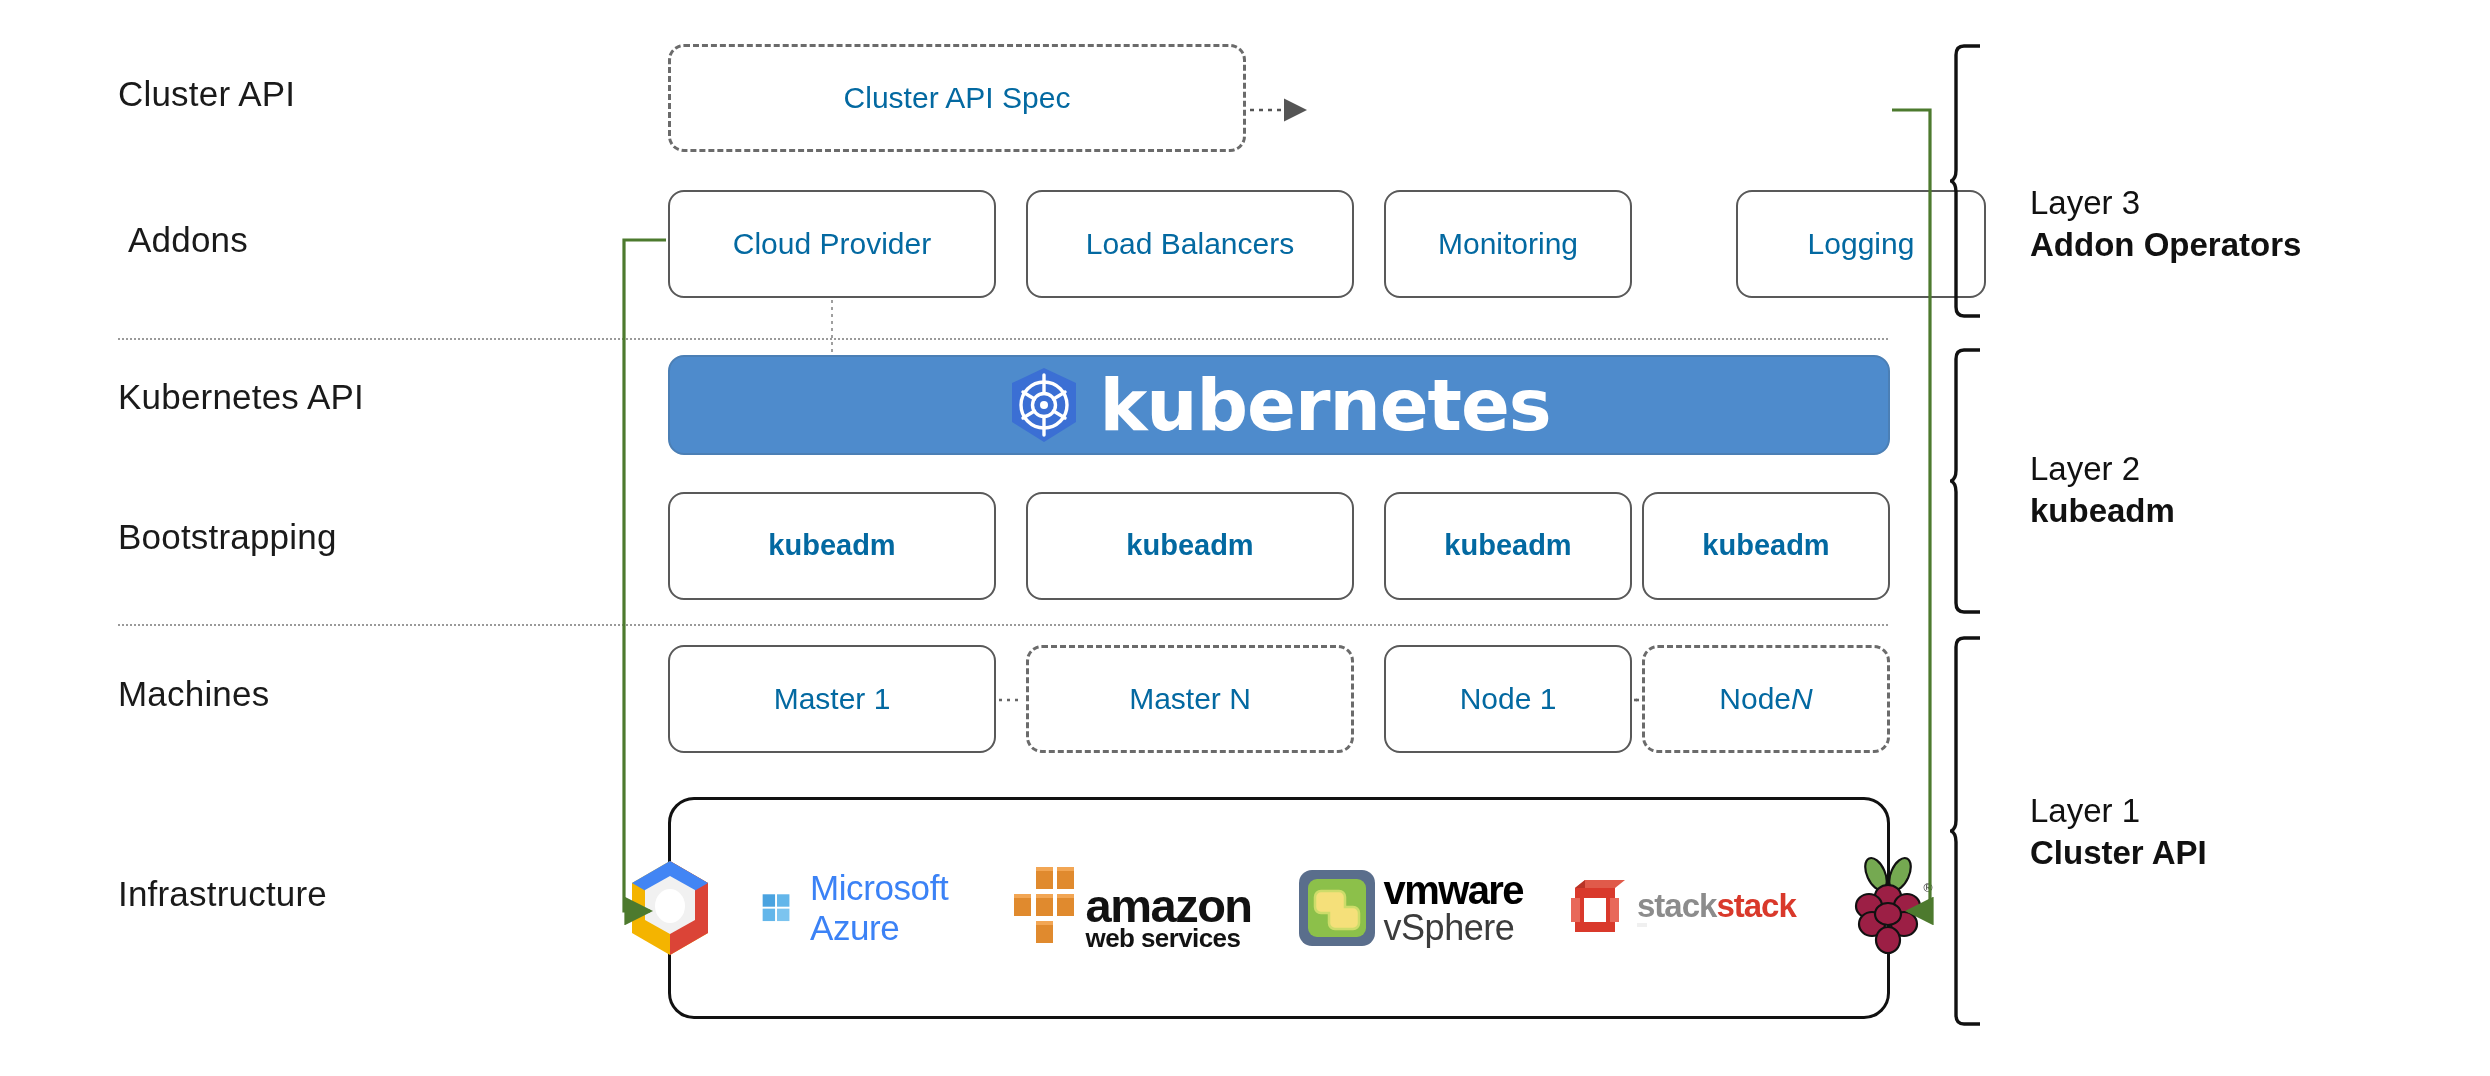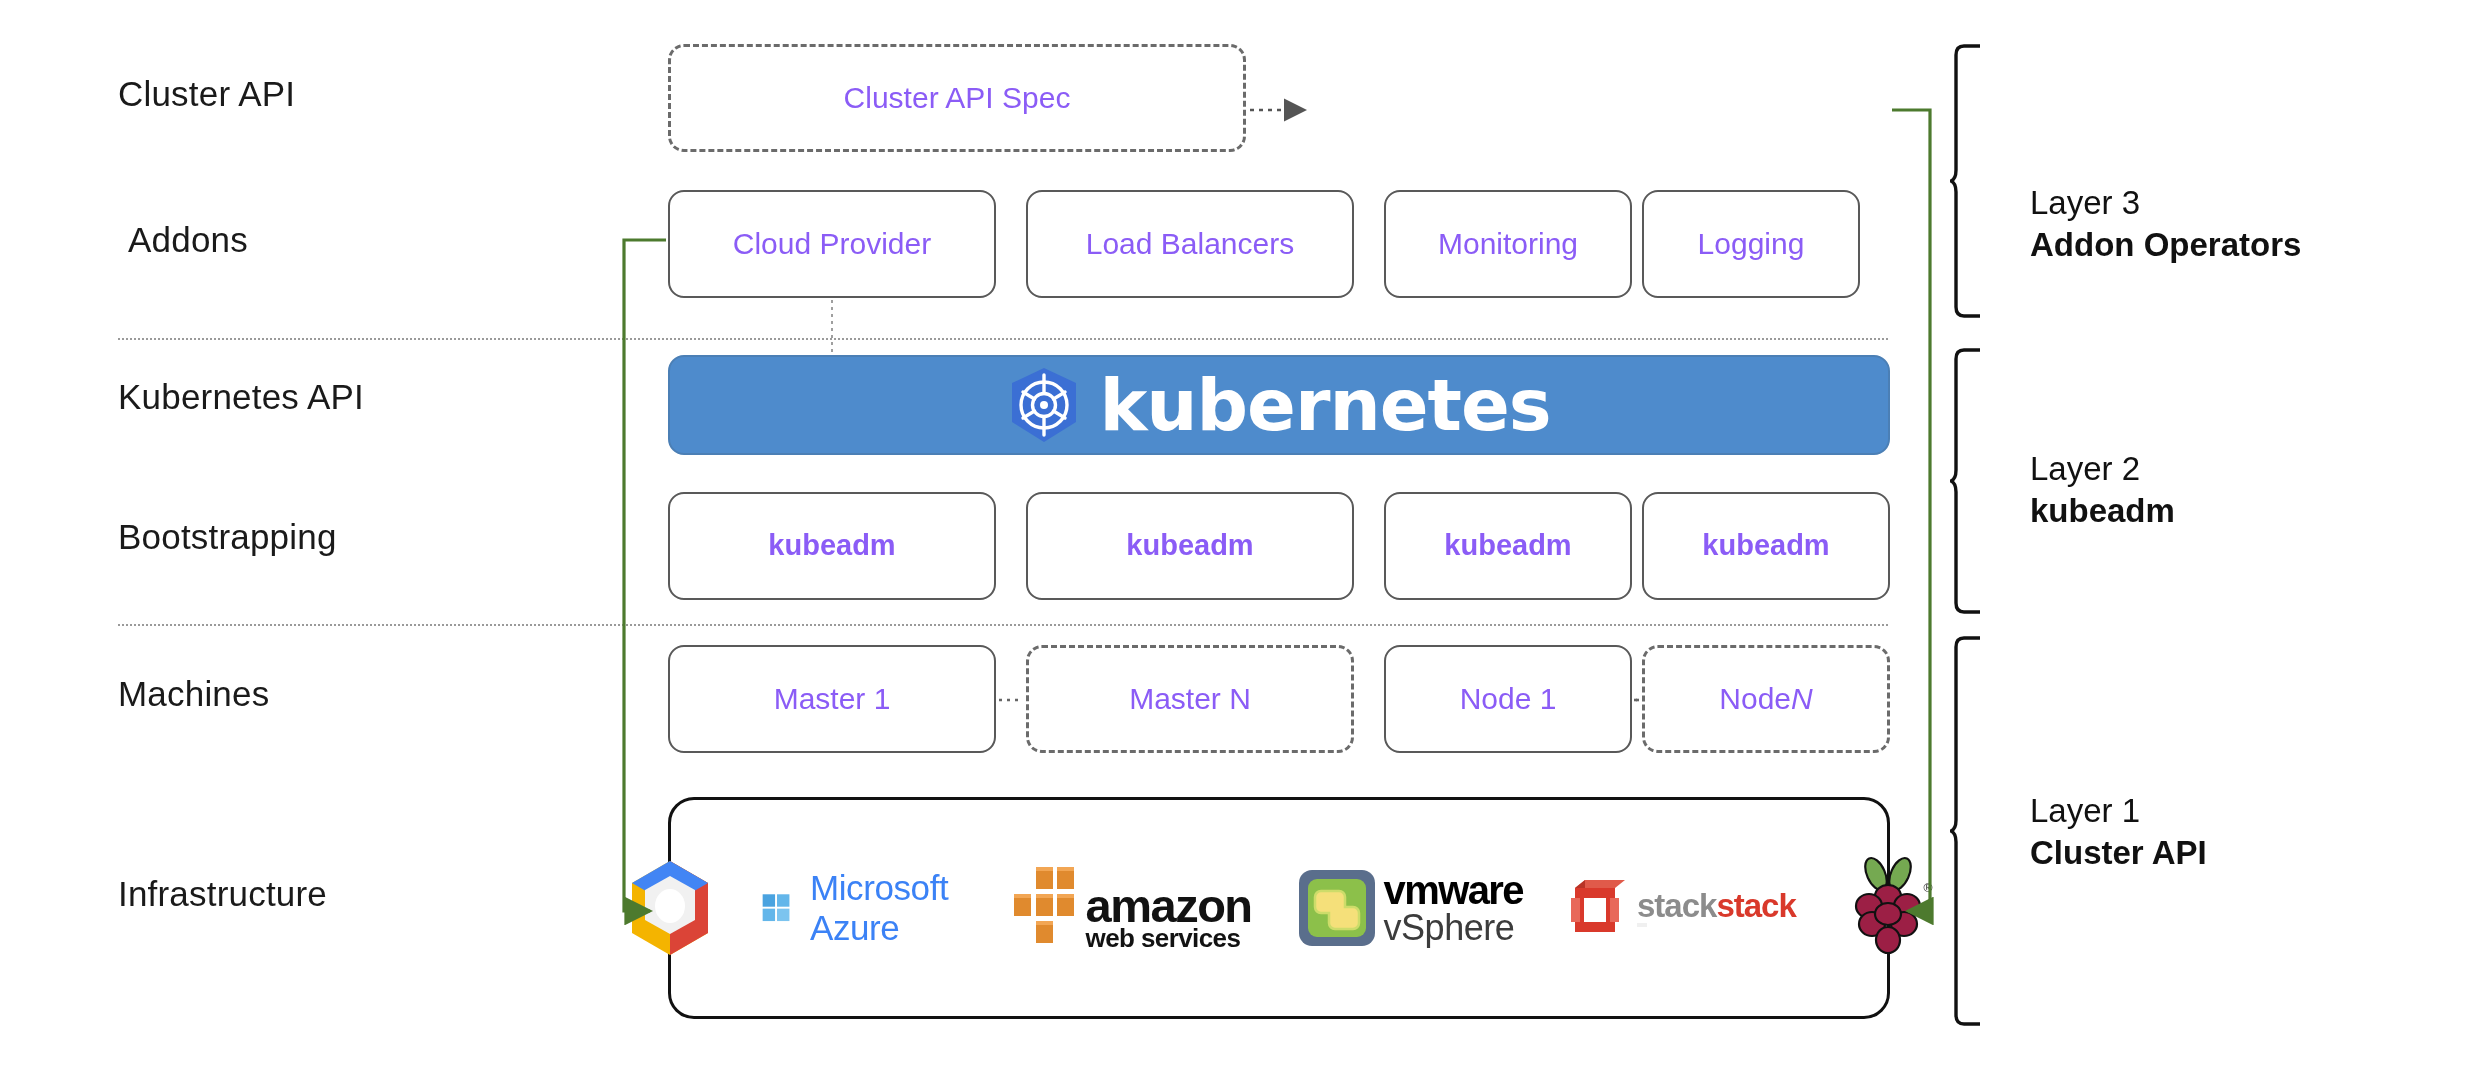--- a/index.html
+++ b/index.html
@@ -9,21 +9,21 @@
   .canvas{position:absolute;left:0;top:0;width:2490px;height:1076px;}
 
   
   .rowlabel{position:absolute;font-size:35px;color:#1a1a1a;white-space:nowrap;
             letter-spacing:.2px;font-weight:400;}
 
   
   .box{position:absolute;box-sizing:border-box;background:#fff;
        border:2.2px solid #595959;border-radius:16px;
        display:flex;align-items:center;justify-content:center;
-       font-size:30px;color:#8b5cf6;text-align:right;line-height:1.15;}
+       font-size:30px;color:#0369a1;text-align:right;line-height:1.15;}
   .box.dashed{border-style:dashed;border-width:3px;border-color:#6b6b6b;}
   .box.bold{font-weight:bold;font-size:29px;}
   .box .ital{font-style:italic;}
 
   
   .k8sbar{position:absolute;box-sizing:border-box;background:#4e8bcc;
           border:2.2px solid #4b7fb5;border-radius:16px;
           display:flex;align-items:center;justify-content:center;gap:18px;}
   .k8sword{font-size:72px;font-weight:bold;color:#fff;letter-spacing:-1px;
            font-family:"DejaVu Sans",sans-serif;}
@@ -67,21 +67,21 @@
 
   <div class="box" style="left:668px;top:190px;width:328px;height:108px;">
     <span>Cloud Provider</span>
   </div>
   <div class="box" style="left:1026px;top:190px;width:328px;height:108px;">
     <span>Load Balancers</span>
   </div>
   <div class="box" style="left:1384px;top:190px;width:248px;height:108px;">
     <span>Monitoring</span>
   </div>
-  <div class="box" style="left:1642px;top:190px;width:218px;height:108px;">
+  <div class="box" style="left:1736px;top:190px;width:250px;height:108px;">
     <span>Logging</span>
   </div>
 
   <div class="k8sbar" style="left:668px;top:355px;width:1222px;height:100px;">
     <span class="logo">
       <svg width="74" height="78" viewBox="0 0 74 78" aria-hidden="true">
         <polygon points="37,2 69,17 69,56 37,76 5,56 5,17" fill="#3b6fd4"></polygon>
         <g stroke="#ffffff" stroke-width="3.4" fill="none" stroke-linecap="round">
           <circle cx="37" cy="39" r="11.5"></circle>
           <circle cx="37" cy="39" r="23"></circle>

